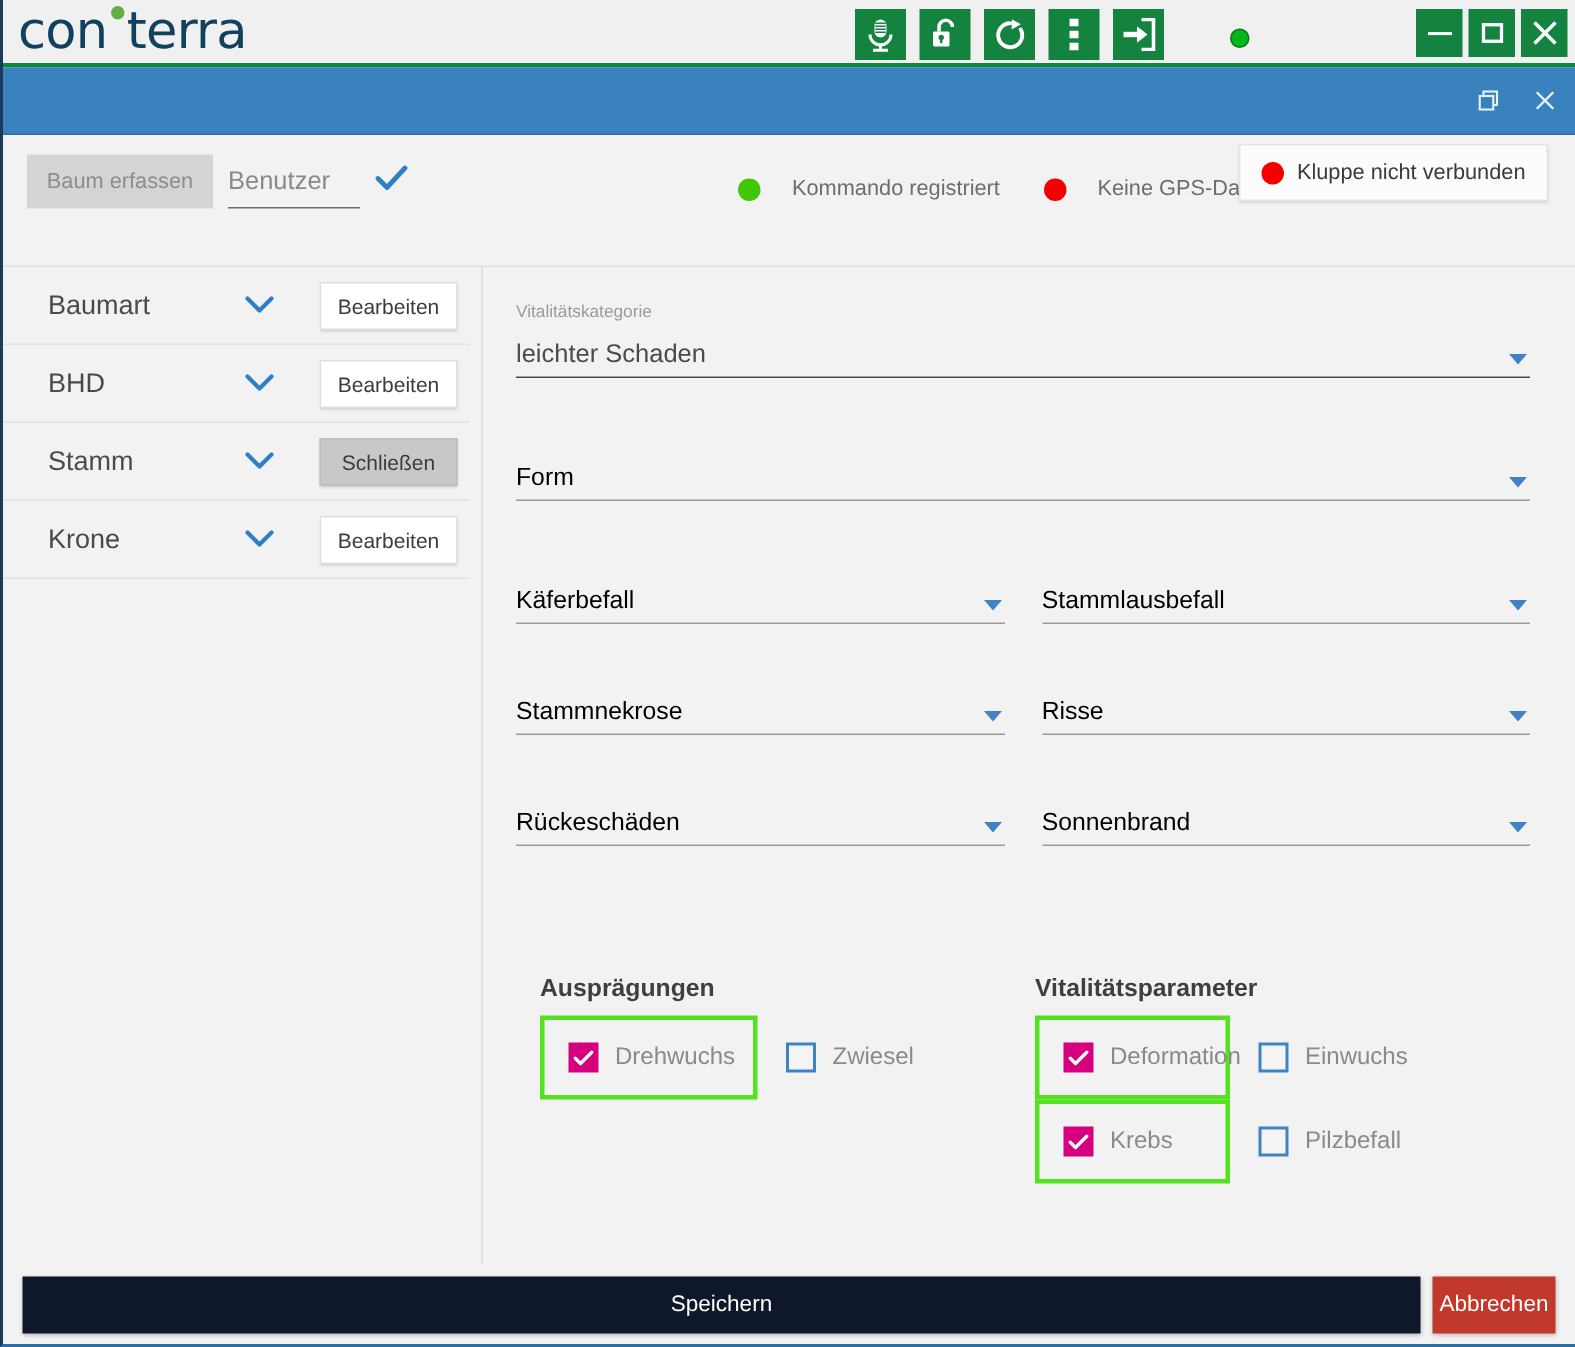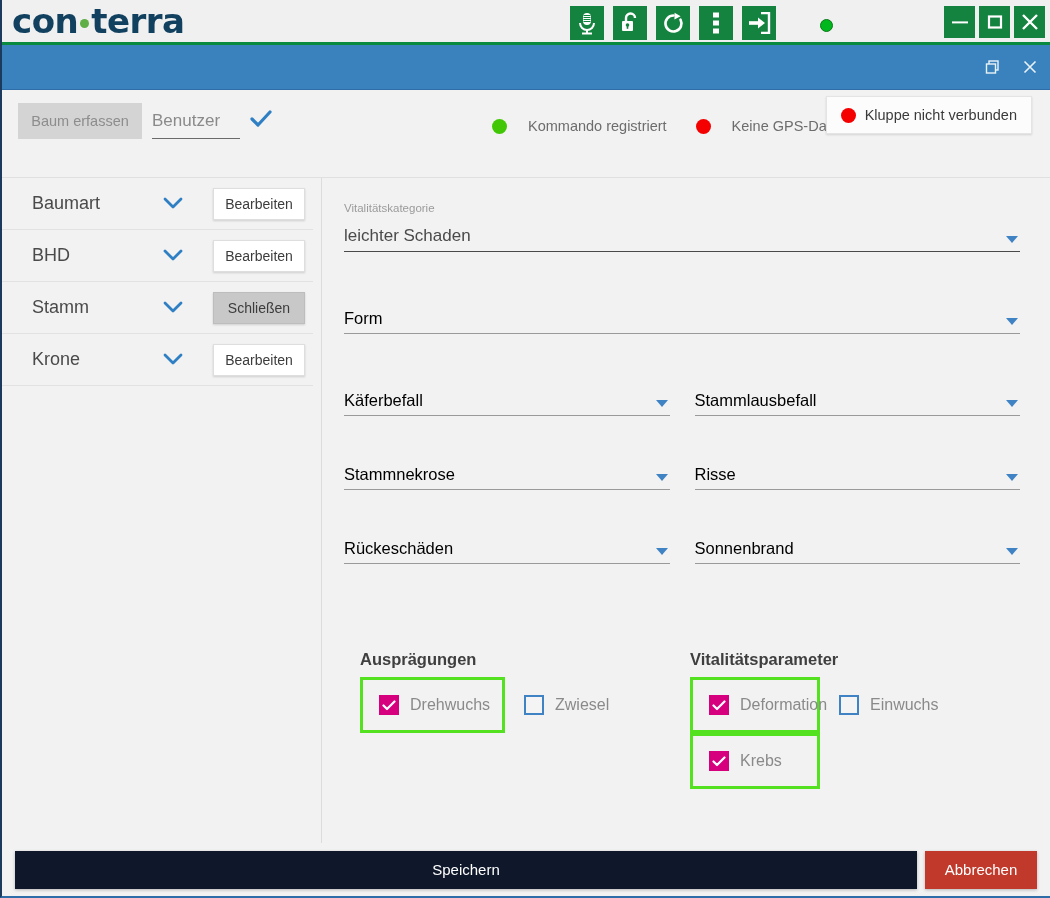--- a/index.html
+++ b/index.html
@@ -21,25 +21,25 @@
   .brandbar {
     position: relative;
     height: 45px;
     background: #f0f0f0;
     border-bottom: 3px solid #0a8a3f;
     display: flex; align-items: center;
   }
   .logo {
     margin-left: 10px;
     font-size: 34px;
-    font-weight: 700;
+    font-weight: 400;
     letter-spacing: -0.5px;
     color: #12405f;
     font-family: "DejaVu Sans", sans-serif;
-    display: flex; align-items: flex-end;
+    display: flex; align-items: flex-start;
     line-height: 1;
   }
   .logo .dot {
     display: inline-block;
     width: 9px; height: 9px;
     border-radius: 50%;
     background: #5fae46;
     margin: 0 2px 10px 2px;
   }
   .tool-icons {
@@ -281,21 +281,21 @@
     flex: 1; height: 38px;
     background: #0f172a;
     color: #fff;
     border: none;
     font-size: 15px;
     font-family: "Liberation Sans", sans-serif;
     box-shadow: 0 1px 3px rgba(0,0,0,.25);
     cursor: pointer;
   }
   .btn-cancel {
-    width: 112px; height: 38px;
+    width: 82px; height: 38px;
     background: #c0392b;
     color: #fff;
     border: none;
     font-size: 15px;
     font-family: "Liberation Sans", sans-serif;
     box-shadow: 0 1px 3px rgba(0,0,0,.25);
     cursor: pointer;
   }
 </style>
 </head>
@@ -549,20 +549,24 @@
           </div>
           <div class="cbrow">
             <div class="cbcell highlight cbcell2">
               <span class="cb on">
                 <svg width="14" height="11" viewBox="0 0 14 11">
                     <path d="M1.5 5.5 L5 9 L12.5 1.5" stroke="#fff" stroke-width="2.2" fill="none" stroke-linecap="round" stroke-linejoin="round"></path>
                   </svg>
               </span>
               <span class="cblabel">Krebs</span>
             </div>
+            <div class="cbcell plain">
+              <span class="cb off"></span>
+              <span class="cblabel">Pilzbefall</span>
+            </div>
           </div>
         </div>
 
       </div>
     </div>
   </div>
 
   <div class="footer">
     <button class="btn-save">Speichern</button>
     <button class="btn-cancel">Abbrechen</button>

